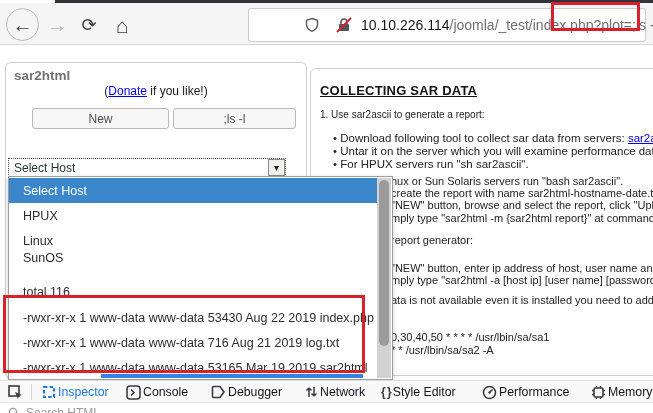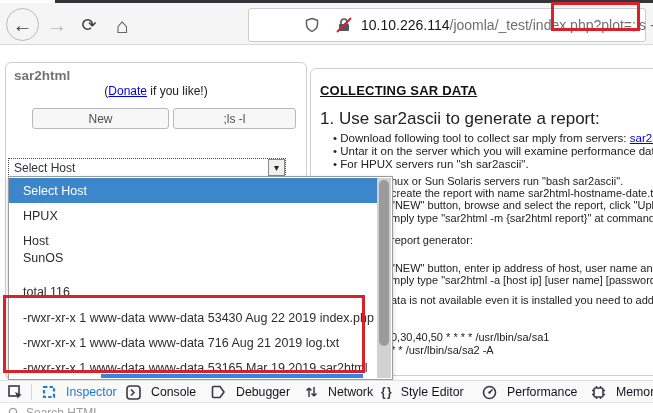--- a/index.html
+++ b/index.html
@@ -49,21 +49,21 @@
   .select-box .val { flex:1; font-size:12px; color:#2e3436; padding-left:5px; white-space:nowrap; }
   .select-box .arrow-btn { width:17px; height:17px; border:1px solid #8a8a8a; background:#f0f0ee;
                 display:flex; align-items:center; justify-content:center;
                 font-size:10px; color:#222; cursor:pointer; }
 
   
   .right-card { position:absolute; left:310px; top:68px; width:350px; height:308px;
                 background:#fff; border:1px solid #cfcfcf; border-radius:6px; overflow:hidden; }
   .help-heading { position:absolute; left:9px; top:14px; font-size:13px; font-weight:bold;
                 color:#111; text-decoration:underline; letter-spacing:.2px; }
-  .help-step { position:absolute; left:9px; top:40px; font-size:17px; color:#222; }
+  .help-step { position:absolute; left:9px; top:40px; font-size:10px; color:#222; }
   .bullets { position:absolute; left:22px; top:63px; font-size:11.5px; color:#222;
              line-height:12.8px; white-space:nowrap; }
   .bullets a { color:#0000ee; text-decoration:underline; }
   .frag { position:absolute; left:391px; font-size:11px; color:#222; white-space:nowrap; z-index:30; }
 
   
   .dropdown { position:absolute; left:8px; top:176px; width:385px; height:204px;
               background:#fff; border:1px solid #9c9c9c; z-index:40;
               box-shadow:0 2px 5px rgba(0,0,0,.18); }
   .dd-item { position:absolute; left:0; width:369px; height:25.4px; display:flex; align-items:center;
@@ -71,21 +71,21 @@
   .dd-item.selected { background:#3c87cc; color:#fff; }
   .dd-vtrack { position:absolute; right:1px; top:1px; width:14px; height:200px; background:#d2d2d2; }
   .dd-vthumb { position:absolute; left:2px; top:2px; width:10px; height:166px;
                background:#9b9b9b; border-radius:6px; cursor:pointer; }
   .dd-hthumb { position:absolute; left:92px; top:197px; width:262px; height:4px;
                background:#3584e4; z-index:45; cursor:pointer; }
 
   
   .devtools { position:absolute; left:0; top:380px; width:653px; height:22px;
               background:#f9f9fa; border-top:1px solid #e0e0e2; z-index:50; }
-  .dt-item { position:absolute; top:0; height:22px; display:flex; align-items:center; gap:10px;
+  .dt-item { position:absolute; top:0; height:22px; display:flex; align-items:center; gap:2px;
              font-size:12.3px; color:#15141a; cursor:pointer; }
   .dt-item.active { color:#1f7ad4; }
   .dt-sep { position:absolute; left:31px; top:3px; width:1px; height:16px; background:#d7d7db; }
   .dt-glyph { font-size:12px; color:#3a3a40; font-weight:bold; letter-spacing:-1px; }
   .searchrow { position:absolute; left:0; top:402px; width:653px; height:11px;
                border-top:1px solid #e6e6e8; background:#fff; overflow:hidden; }
   .searchrow .inner { position:absolute; left:8px; top:3px; display:flex; align-items:center; gap:6px;
                font-size:12px; color:#9b9ba3; }
   svg { display:block; }
 </style>
@@ -137,41 +137,41 @@
     <span class="arrow-btn">
         <span>▾</span>
       </span>
   </div>
 </div>
 
 <div class="right-card">
   <div class="help-heading">COLLECTING SAR DATA</div>
   <div class="help-step">1. Use sar2ascii to generate a report:</div>
   <div class="bullets">
-    <div>•&nbsp;<span>Download following tool to collect sar mply from servers: </span><a>sar2ascii</a></div>
+    <div>•&nbsp;<span>Download following tool to collect sar data from servers: </span><a>sar2ascii</a></div>
     <div>•&nbsp;<span>Untar it on the server which you will examine performance data.</span></div>
     <div>•&nbsp;<span>For HPUX servers run "sh sar2ascii".</span></div>
   </div>
 </div>
 
 <div class="frag" style="top:175px">nux or Sun Solaris servers run "bash sar2ascii".</div>
 <div class="frag" style="top:187px">create the report with name sar2html-hostname-date.tar.</div>
 <div class="frag" style="top:199px">"NEW" button, browse and select the report, click "Uploa</div>
 <div class="frag" style="top:212px">mply type "sar2html -m {sar2html report}" at command pro</div>
 <div class="frag" style="top:234px">report generator:</div>
 <div class="frag" style="top:262px">"NEW" button, enter ip address of host, user name and p</div>
 <div class="frag" style="top:274px">mply type "sar2html -a [host ip] [user name] [password]" a</div>
 <div class="frag" style="top:294px">ata is not available even it is installed you need to add fo</div>
 <div class="frag" style="top:331px">0,30,40,50 * * * * /usr/lbin/sa/sa1</div>
 <div class="frag" style="top:344px">* * /usr/lbin/sa/sa2 -A</div>
 
 <div class="dropdown">
   <div class="dd-item selected" style="top:1px">Select Host</div>
   <div class="dd-item" style="top:26.4px">HPUX</div>
-  <div class="dd-item" style="top:51.8px">Host</div>
+  <div class="dd-item" style="top:51.8px">Linux</div>
   <div class="dd-item" style="top:68px">SunOS</div>
   <div class="dd-item" style="top:102.6px">total 116</div>
   <div class="dd-item" style="top:128px">-rwxr-xr-x 1 www-data www-data 53430 Aug 22 2019 index.php</div>
   <div class="dd-item" style="top:153.4px">-rwxr-xr-x 1 www-data www-data 716 Aug 21 2019 log.txt</div>
   <div class="dd-item" style="top:178.8px">-rwxr-xr-x 1 www-data www-data 53165 Mar 19 2019 sar2html</div>
   <div class="dd-vtrack">
     <div class="dd-vthumb"></div>
   </div>
   <div class="dd-hthumb"></div>
 </div>

